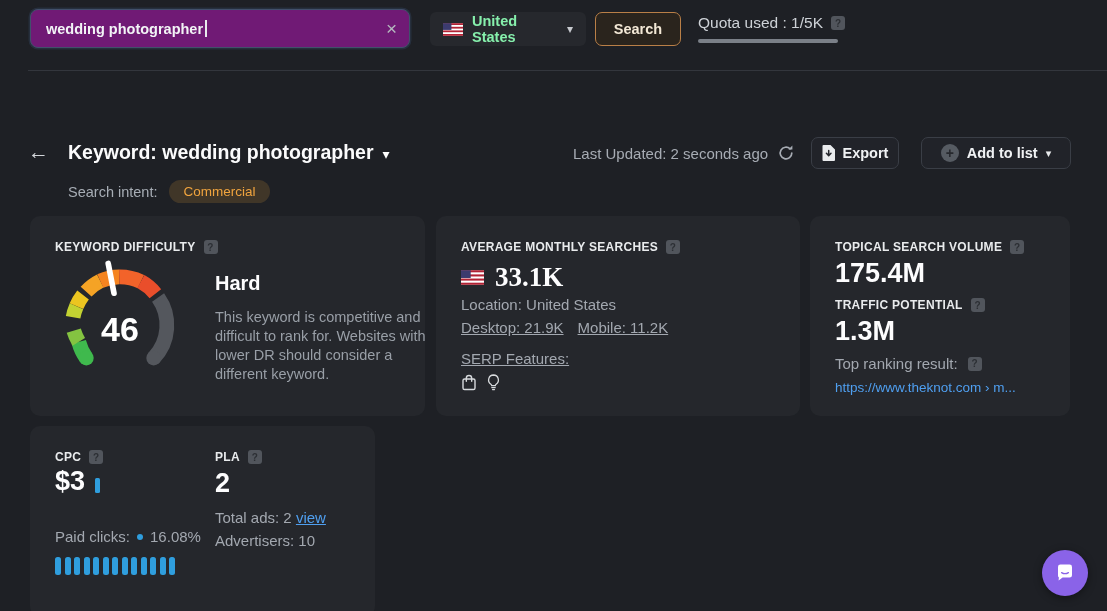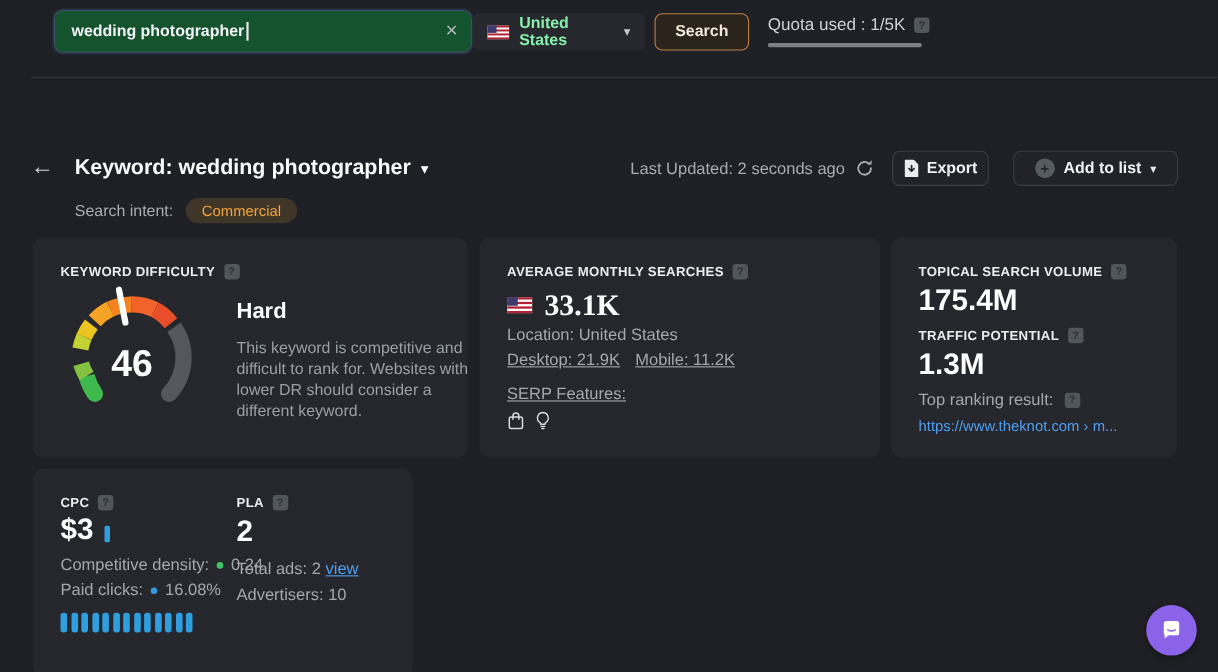--- a/index.html
+++ b/index.html
@@ -2,23 +2,23 @@
 <html><head>
 <meta charset="utf-8">
 <style>
   * { margin:0; padding:0; box-sizing:border-box; }
   html,body { width:1107px; height:611px; overflow:hidden; }
   body { background:#1e2025; font-family:"Liberation Sans","DejaVu Sans",sans-serif; color:#eceef0; }
   .stage { position:relative; width:1107px; height:611px; }
 
   
   .search-box { position:absolute; left:30px; top:9px; width:380px; height:39px;
-    background:#14532d; border:1.5px solid #41506b; border-radius:8px;
+    background:#701a75; border:1.5px solid #41506b; border-radius:8px;
     box-shadow:0 0 0 1.5px rgba(70,100,150,.22);
-    display:flex; align-items:center; padding:0 12px 0 15px; cursor:text;margin-left:19px; }
+    display:flex; align-items:center; padding:0 12px 0 15px; cursor:text; }
   .search-box .q { font-size:14.5px; font-weight:700; color:#f2f4f6; }
   .caret-bar { display:inline-block; width:1.5px; height:17px; background:#e8eaed; margin-left:2px; vertical-align:-3px; }
   .search-box .clear { margin-left:auto; color:#b4b8be; font-size:19px; line-height:1; cursor:pointer; }
 
   .country-select { position:absolute; left:430px; top:12px; width:156px; height:34px;
     background:#26282d; border-radius:6px; display:flex; align-items:center; gap:9px; padding:0 13px; cursor:pointer; }
   .country-select .lbl { font-size:14.5px; font-weight:700; color:#86efac; }
   .country-select .dd { margin-left:auto; color:#c7cacf; font-size:12px; }
 
   .btn-search { position:absolute; left:595px; top:12px; width:86px; height:34px;
@@ -261,25 +261,20 @@
 
   <div class="card card4">
     <div class="card-label c4-cpc-label">
       <span>CPC</span>
       <span class="help">?</span>
     </div>
     <div class="c4-cpc-val">
       <span class="big">$3</span>
       <span class="mini-bar"></span>
     </div>
-    <div class="gray c4-cd">
-      <span>Competitive density:</span>
-      <span class="dot dot-green"></span>
-      <span>0.24</span>
-    </div>
     <div class="gray c4-pc">
       <span>Paid clicks:</span>
       <span class="dot dot-blue"></span>
       <span>16.08%</span>
     </div>
     <div class="cpc-bars">
         <div class="cpcbar"></div>
         <div class="cpcbar"></div>
         <div class="cpcbar"></div>
         <div class="cpcbar"></div>

